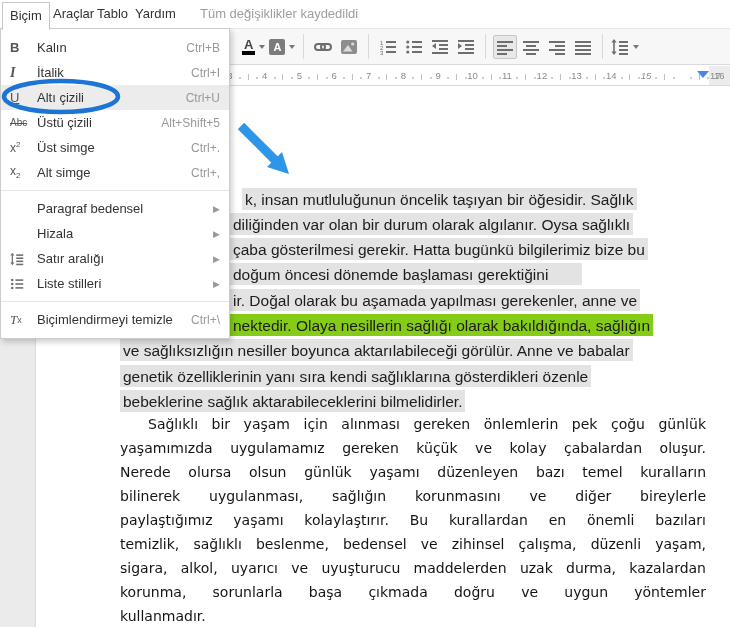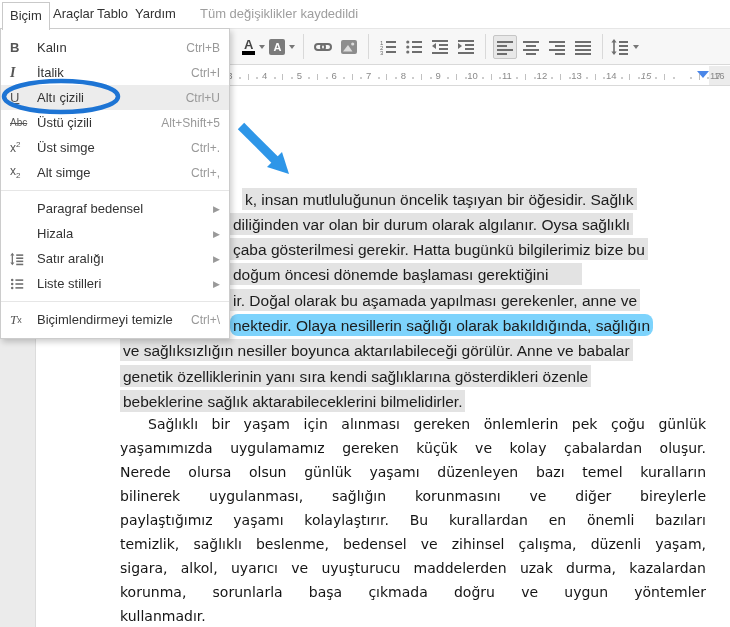--- a/index.html
+++ b/index.html
@@ -235,21 +235,21 @@
     <div class="ruler-marker" style="left: 697px; border-top-color: rgb(74, 134, 232);"></div>
   </div>
 
 <div class="canvas-strip"></div>
 <div id="doc">
     <div class="doc-line" style="top: 189px; left: 230px; margin-left: 12px;"><span class="sel" style="background: rgb(227, 227, 227);">k, insan mutluluğunun öncelik taşıyan bir öğesidir. Sağlık</span></div>
     <div class="doc-line" style="top: 214.3px; left: 230px;"><span class="sel" style="background: rgb(227, 227, 227);">diliğinden var olan bir durum olarak algılanır. Oysa sağlıklı</span></div>
     <div class="doc-line" style="top: 239.6px; left: 230px;"><span class="sel" style="background: rgb(227, 227, 227);">çaba gösterilmesi gerekir. Hatta bugünkü bilgilerimiz bize bu</span></div>
     <div class="doc-line" style="top: 264.9px; left: 230px;"><span class="sel ext" style="background: rgb(227, 227, 227);">doğum öncesi dönemde başlaması gerektiğini</span></div>
     <div class="doc-line" style="top: 290.2px; left: 230px;"><span class="sel" style="background: rgb(227, 227, 227);">ir. Doğal olarak bu aşamada yapılması gerekenler, anne ve</span></div>
-    <div class="doc-line" style="top: 315.5px; left: 230px;"><span class="sel" style="background: #7dd3fc; border-radius: 8px;">nektedir. Olaya nesillerin sağlığı olarak bakıldığında, sağlığın</span></div>
+    <div class="doc-line" style="top: 315.5px; left: 230px;"><span class="sel" style="background: #84cc16;">nektedir. Olaya nesillerin sağlığı olarak bakıldığında, sağlığın</span></div>
     <div class="doc-line" style="top: 340.8px; left: 120px;"><span class="sel" style="background: rgb(227, 227, 227);">ve sağlıksızlığın nesiller boyunca aktarılabileceği görülür. Anne ve babalar</span></div>
     <div class="doc-line" style="top: 366.1px; left: 120px;"><span class="sel" style="background: rgb(227, 227, 227);">genetik özelliklerinin yanı sıra kendi sağlıklarına gösterdikleri özenle</span></div>
     <div class="doc-line" style="top: 391.4px; left: 120px;"><span class="sel" style="background: rgb(227, 227, 227);">bebeklerine sağlık aktarabileceklerini bilmelidirler.</span></div>
     <div class="p2-line first" style="top: 412px;">Sağlıklı bir yaşam için alınması gereken önlemlerin pek çoğu günlük</div>
     <div class="p2-line" style="top: 436px;">yaşamımızda  uygulamamız gereken küçük ve kolay çabalardan oluşur.</div>
     <div class="p2-line" style="top: 460px;">Nerede olursa olsun günlük yaşamı düzenleyen bazı temel kuralların</div>
     <div class="p2-line" style="top: 484px;">bilinerek uygulanması, sağlığın korunmasını ve diğer bireylerle</div>
     <div class="p2-line" style="top: 508px;">paylaştığımız yaşamı kolaylaştırır. Bu kurallardan en önemli bazıları</div>
     <div class="p2-line" style="top: 532px;">temizlik, sağlıklı beslenme, bedensel ve zihinsel çalışma, düzenli yaşam,</div>
     <div class="p2-line" style="top: 556px;">sigara, alkol, uyarıcı ve uyuşturucu maddelerden uzak durma, kazalardan</div>

